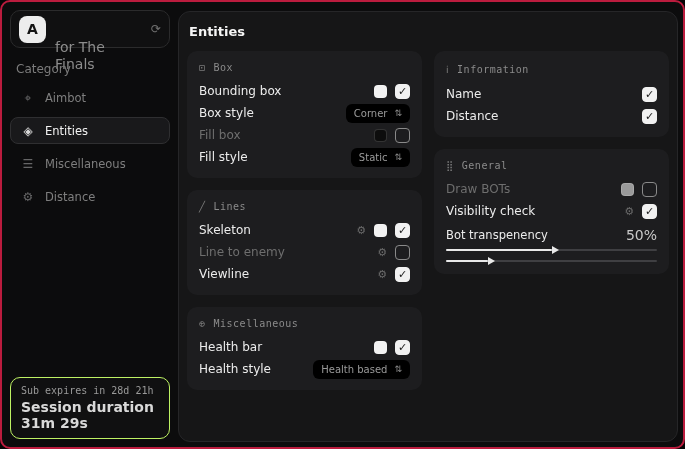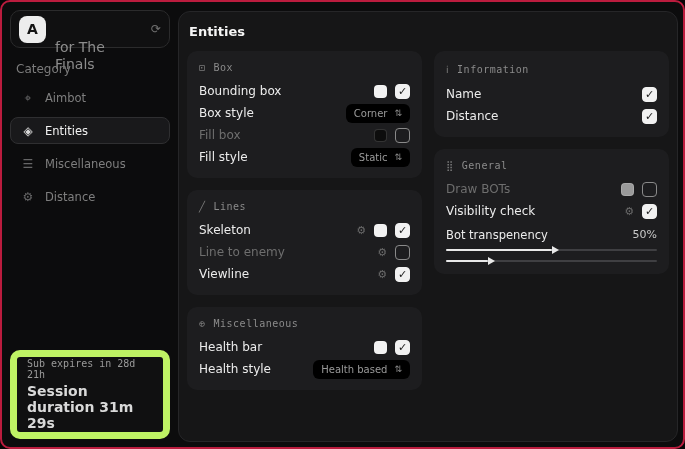--- a/index.html
+++ b/index.html
@@ -32,22 +32,22 @@
   .nav-item {
     display:flex; align-items:center; gap:10px; height:27px; padding:0 10px; margin:2px 0;
     border:1px solid transparent; border-radius:8px; color:#7f7f7f; font-size:11.5px; cursor:pointer;
   }
   .nav-item .nav-icon { font-size:12px; color:#666667; width:14px; text-align:center; }
   .nav-item.selected { background:#19191b; border-color:#2f2f31; color:#f2f2f2; }
   .nav-item.selected .nav-icon { color:#d8d8d8; }
   .nav-gap { height:2px; }
 
   .status-card {
-    position:absolute; left:8px; right:8px; bottom:8px; border:7px solid #bef264;
-    border-radius:10px; padding:1px 10px; background:#101011;
+    position:absolute; left:8px; right:8px; bottom:8px; border:1px solid #bef264;
+    border-radius:10px; padding:7px 10px; background:#101011;
   }
   .status-line1 { font-family:"DejaVu Sans Mono","Liberation Mono",monospace; color:#9a9a9a; font-size:10px; }
   .status-line2 { color:#d9d9d9; font-size:14px; font-weight:bold; margin-top:3px; }
 
   
   .main-card {
     position:absolute; left:176px; top:9px; width:500px; height:431px;
     background:#161617; border:1px solid #262628; border-radius:12px; padding:10px 8px;
   }
   .main-title { color:#f5f5f5; font-size:13px; font-weight:bold; margin:2px 0 12px 2px; }
@@ -80,21 +80,21 @@
   .dropdown {
     display:flex; align-items:center; gap:7px; background:#000000; border:none; border-radius:6px;
     padding:4px 8px; color:#9a9a9a; font-size:10px; cursor:pointer;
     font-family:"DejaVu Sans","Liberation Sans",sans-serif;
   }
   .dd-icon { font-size:9px; color:#8a8a8a; }
 
   .slider-group { margin:3px 0 9px 0; }
   .slider-head { display:flex; align-items:center; justify-content:space-between; height:19px; }
   .slider-head .label { color:#ececec; font-size:11.5px; font-weight:500; }
-  .slider-value { color:#c9c9c9; font-size:11px; }
+  .slider-value { color:#c9c9c9; font-size:14px; }
   .slider-track { position:relative; height:2px; background:#3f3f42; border-radius:2px; margin-top:5px; cursor:pointer; }
   .slider-fill { position:relative; height:2px; background:#e9e9e9; border-radius:2px; }
   .slider-fill::after {
     content:""; position:absolute; right:-7px; top:-3px;
     border-left:7px solid #e9e9e9; border-top:4px solid transparent; border-bottom:4px solid transparent;
   }
 </style>
 </head>
 <body>
 

